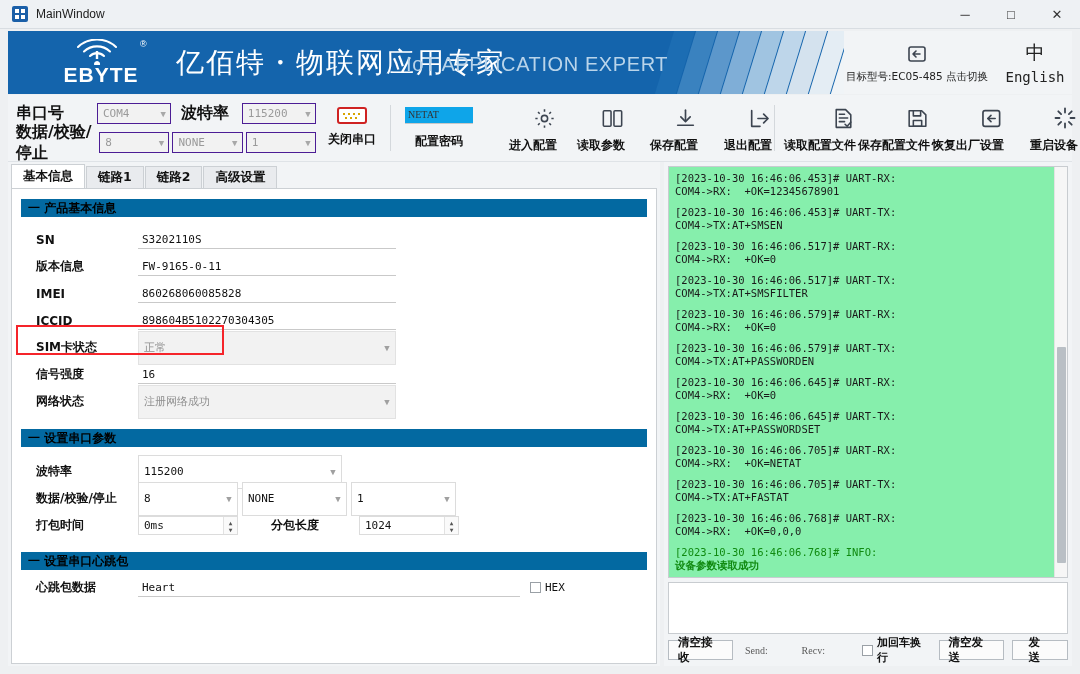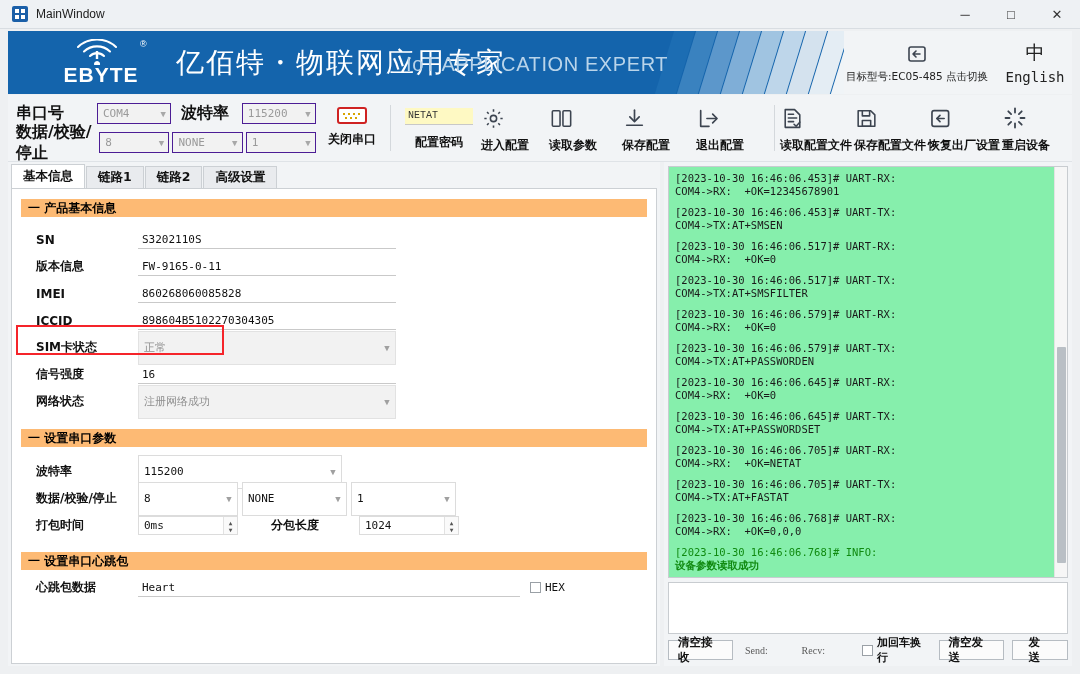--- a/index.html
+++ b/index.html
@@ -137,28 +137,28 @@
   .tb-port-btn .lbl {
     font-size: 12px; color: #111; margin-top: 7px; white-space: nowrap;
     font-family: "DejaVu Sans", sans-serif; font-weight: bold;
   }
   .tb-sep {
     position: absolute; top: 10px; width: 1px; height: 46px; background: #d4d8dc;
   }
   .tb-pw { position: absolute; left: 392px; top: 9px; width: 78px; text-align: center; }
   .tb-pw input {
     width: 68px; height: 17px; border: none; border-bottom: 1px solid #c8c8c8;
-    background: #fef9c3; font-size: 10px; color: #333; padding: 0 3px;
-    font-family: Liberation Mono, monospace;
+    background: #0ea5e9; font-size: 10px; color: #333; padding: 0 3px;
+    font-family: Liberation Serif, serif;
   }
   .tb-pw .lbl { font-size: 12px; color: #111; margin-top: 9px;
                 font-family: "DejaVu Sans", sans-serif; font-weight: bold; }
   .tbtn {
     position: absolute; top: 8px; width: 76px; display: flex; flex-direction: column;
-    align-items: flex-start; cursor: pointer;
+    align-items: flex-end; cursor: pointer;
   }
   .tbtn .icon { height: 30px; display: flex; align-items: center; justify-content: center; }
   .tbtn .lbl {
     font-size: 12px; color: #111; margin-top: 4px; white-space: nowrap;
     font-family: "DejaVu Sans", sans-serif; font-weight: bold;
   }
 
   
   .leftpanel {
     position: absolute; left: 8px; top: 162px; width: 652px; height: 504px;
@@ -177,21 +177,21 @@
   .tab.active { background: #ffffff; height: 24px; }
   .redbox {
     position: absolute; left: 8px; top: 163px; width: 208px; height: 30px;
     border: 2px solid #f5242a; pointer-events: none; z-index: 20;
   }
   .tabcontent {
     position: absolute; left: 3px; top: 26px; width: 646px; height: 476px;
     background: #ffffff; border: 1px solid #ccd0d4; overflow: hidden;
   }
   .sectionhdr {
-    height: 18px; background: #fdba74; color: #000; font-size: 12px;
+    height: 18px; background: #0369a1; color: #000; font-size: 12px;
     display: flex; align-items: center; padding-left: 7px;
     font-family: "DejaVu Sans", sans-serif; font-weight: bold;
     margin: 0 9px;
   }
   .field { display: flex; align-items: center; height: 21px; margin: 0 0 0 24px; }
   .flabel {
     font-size: 12px; color: #111; width: 102px;
     font-family: "DejaVu Sans", sans-serif; font-weight: bold;
   }
   .finput {

